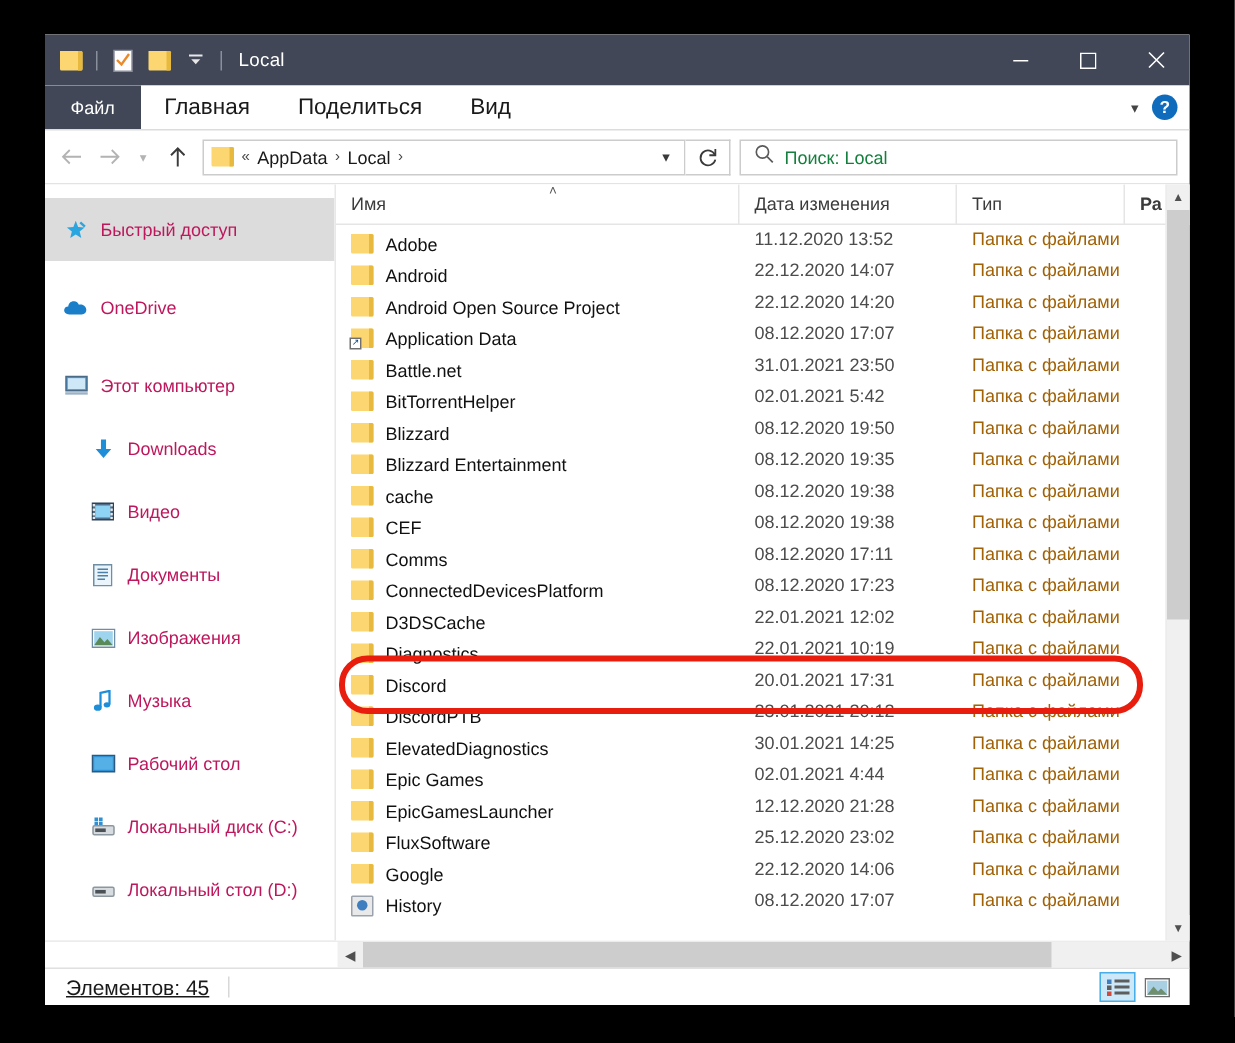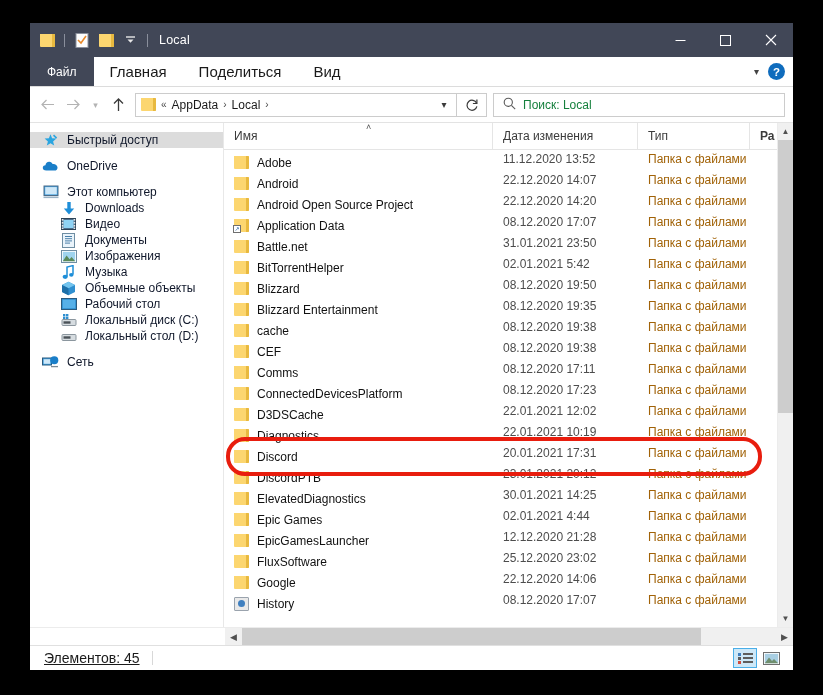--- a/index.html
+++ b/index.html
@@ -118,22 +118,22 @@
 
   
   .navpane {
     width: 194px; flex: 0 0 194px;
     background: #ffffff;
     border-right: 1px solid #e8e8e8;
     padding-top: 9px;
     overflow: hidden;
   }
   .nav-item {
-    height: 16px; display: flex; align-items: center;
-    font-size: 12px; color: #0f172a;
+    height: 42px; display: flex; align-items: center;
+    font-size: 12px; color: #be185d;
     padding-left: 12px; gap: 8px;
     white-space: nowrap;
   }
   .nav-item.sel { background: #dcdcdc; }
   .nav-item.ind { padding-left: 30px; }
   .nav-gap { height: 10px; }
   .nav-ico { width: 17px; height: 17px; display: flex; align-items: center; justify-content: center; flex: 0 0 17px; }
 
   
   .listpane { flex: 1 1 auto; display: flex; flex-direction: column; min-width: 0; background: #fff; position: relative; }
@@ -455,30 +455,20 @@
         <span class="nav-ico">
           <svg width="13" height="15" viewBox="0 0 13 15">
             <path d="M5 11.5 V2 L11 0.6 V9.6" stroke="#1e8ed8" stroke-width="1.5" fill="none"></path>
             <ellipse cx="3.2" cy="11.8" rx="2.6" ry="2.1" fill="#1e8ed8"></ellipse>
             <ellipse cx="9.3" cy="9.9" rx="2.2" ry="1.8" fill="#1e8ed8"></ellipse>
           </svg>
         </span>
         <span>Музыка</span>
       </div>
 
-      <div class="nav-item ind">
-        <span class="nav-ico">
-          <svg width="15" height="15" viewBox="0 0 15 15">
-            <path d="M7.5 0.8 L14 4 V11 L7.5 14.2 L1 11 V4 Z" fill="#2f8fd0"></path>
-            <path d="M7.5 0.8 L14 4 L7.5 7.2 L1 4 Z" fill="#73c4ee"></path>
-            <path d="M7.5 7.2 V14.2 L1 11 V4 Z" fill="#1d6fa8"></path>
-          </svg>
-        </span>
-        <span>Объемные объекты</span>
-      </div>
 
       <div class="nav-item ind">
         <span class="nav-ico">
           <svg width="16" height="13" viewBox="0 0 16 13">
             <rect x="0.5" y="0.5" width="15" height="11" fill="#2f8fd0" stroke="#2b5a7e"></rect>
             <rect x="1.8" y="1.8" width="12.4" height="8.4" fill="#56b0e8"></rect>
           </svg>
         </span>
         <span>Рабочий стол</span>
       </div>

